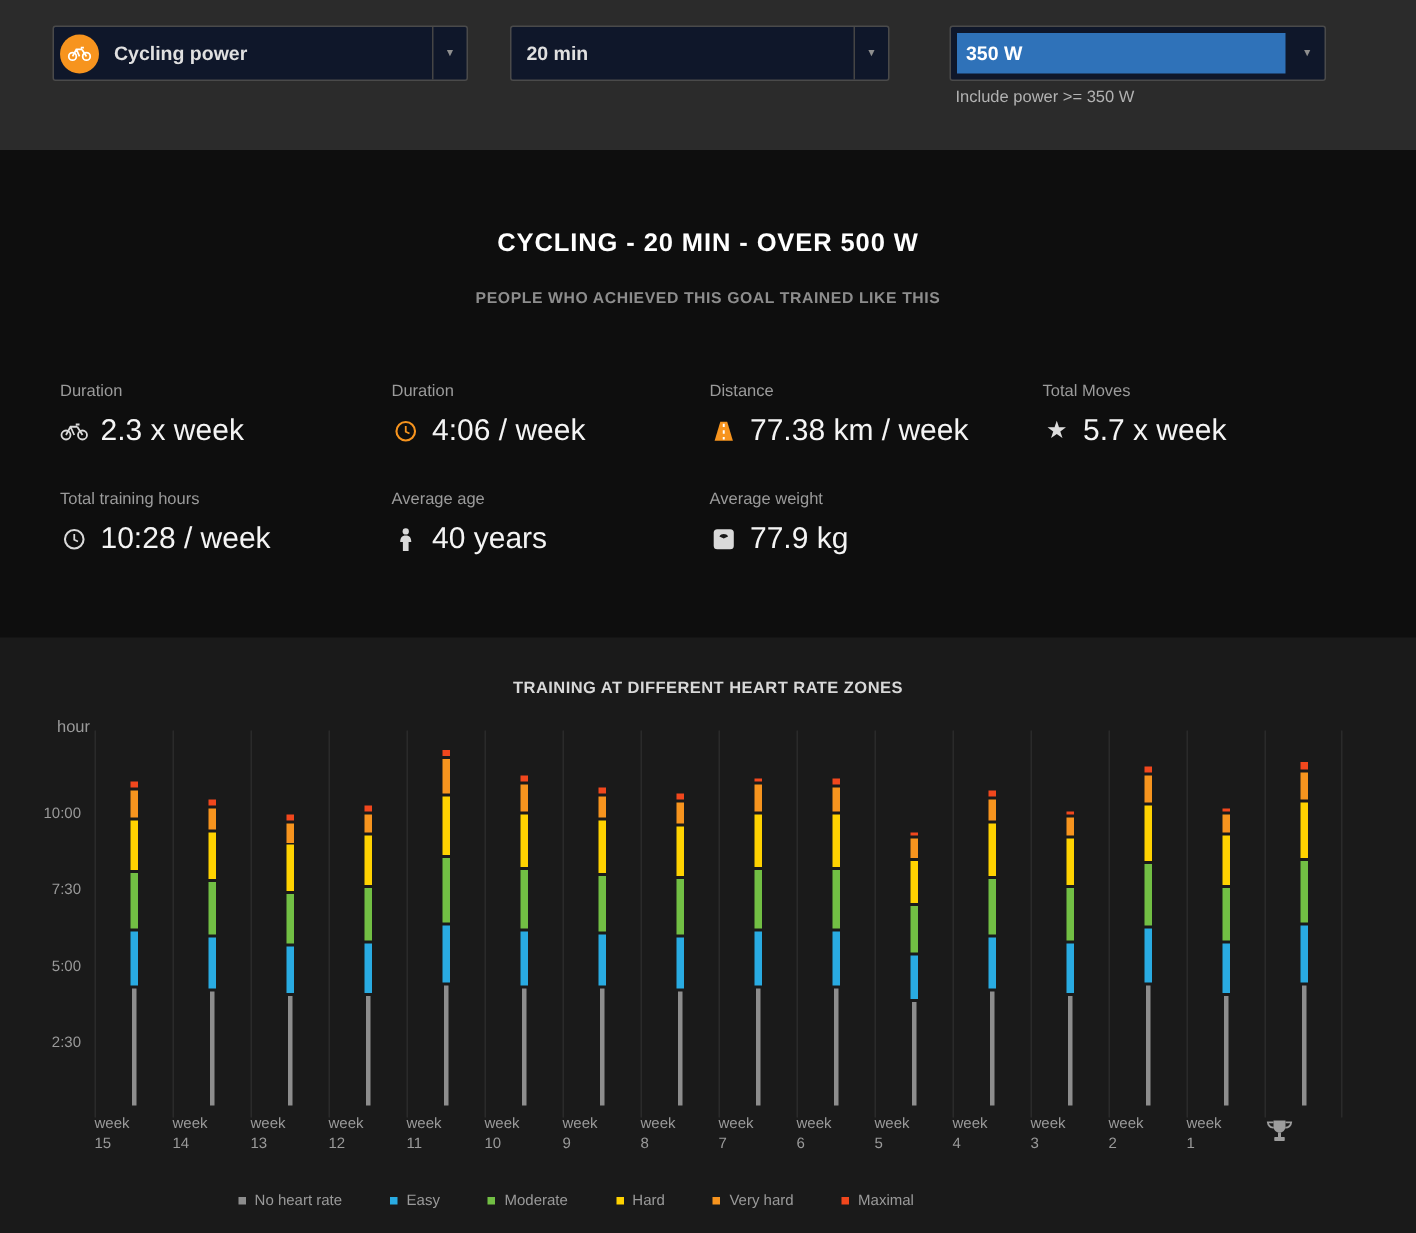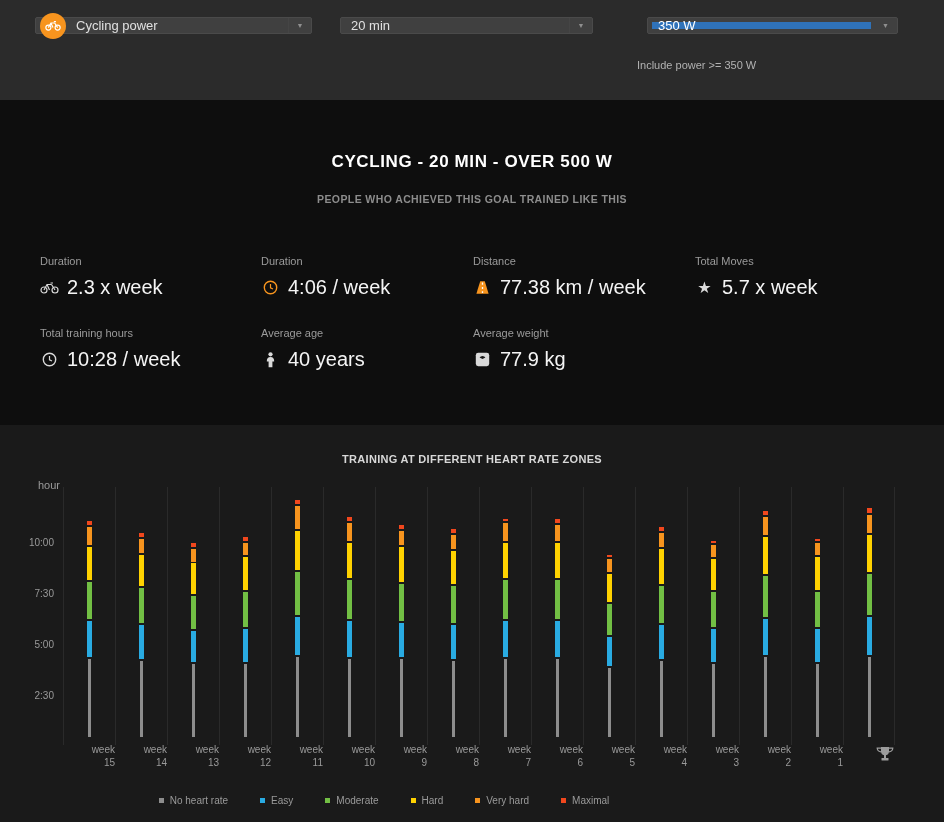--- a/index.html
+++ b/index.html
@@ -1,24 +1,24 @@
 <!DOCTYPE html>
 <html><head>
 <meta charset="utf-8">
 <style>
   html,body{margin:0;padding:0;background:#0e0e0e;font-family:"Liberation Sans",sans-serif;}
   .app{position:relative;width:944px;height:822px;overflow:hidden;background:#0e0e0e;}
 
   
   .topbar{position:absolute;top:0;left:0;width:944px;height:100px;background:#2b2b2b;}
-  .dropdown{position:absolute;top:17px;height:17px;background:#404040;border:1px solid #4a4a4a;
-            border-radius:2px;display:flex;align-items:center;box-sizing:border-box;cursor:pointer;}
+  .dropdown{position:absolute;top:17px;height:37px;background:#0f172a;border:1px solid #4a4a4a;
+            border-radius:2px;display:flex;align-items:center;box-sizing:border-box;cursor:pointer;font-weight:bold;}
   #dd-sport{left:35px;width:277px;}
   #dd-duration{left:340px;width:253px;}
-  #dd-power{left:647px;width:251px;align-items:flex-end;}
+  #dd-power{left:633px;width:251px;align-items:flex-end;}
   .dd-label{flex:1;color:#e0e0e0;font-size:13px;padding-left:10px;white-space:nowrap;overflow:hidden;}
   .dd-arrow{width:23px;height:100%;display:flex;align-items:center;justify-content:center;
             color:#8f8f8f;font-size:7px;border-left:1px solid #454545;box-sizing:border-box;flex:none;}
   .dd-arrow.noborder{border-left:none;}
   .sport-badge{width:26px;height:26px;border-radius:50%;background:#f7941e;margin-left:4px;
                display:flex;align-items:center;justify-content:center;flex:none;}
   .dd-selected{flex:1;align-self:stretch;margin:4px 3px 4px 4px;background:#2f72b9;color:#fff;
                font-size:13px;display:flex;align-items:center;padding-left:6px;}
   .power-note{position:absolute;left:637px;top:59px;font-size:11px;color:#b2b2b2;}
 
@@ -39,21 +39,21 @@
   .chart{position:absolute;top:425px;left:0;width:944px;height:397px;background:#1a1a1a;}
   .chart-title{margin:0;padding-top:28px;text-align:center;color:#d8d8d8;font-size:11px;
                font-weight:bold;letter-spacing:0.3px;}
   .hour-label{position:absolute;left:38px;top:54px;color:#9a9a9a;font-size:11px;}
   .yticks{position:absolute;left:0;top:72px;width:58px;height:250px;}
   .ytick{position:absolute;right:4px;font-size:10px;color:#9a9a9a;width:54px;text-align:right;}
   .plot{position:absolute;left:63px;top:62px;width:832px;height:250px;}
   .gridline{position:absolute;top:0;bottom:-8px;width:1px;background:#2a2a2a;}
   .bar-col{position:absolute;top:0;width:52px;height:250px;}
   .week-labels{position:absolute;left:63px;top:318px;width:832px;height:40px;}
-  .week-label{position:absolute;top:0;width:52px;text-align:right;color:#9a9a9a;
+  .week-label{position:absolute;top:0;width:52px;text-align:left;color:#9a9a9a;
               font-size:10px;line-height:13px;}
   .legend{position:absolute;left:0;top:370px;width:768px;display:flex;justify-content:center;
           align-items:center;gap:32px;}
   .legend-item{display:flex;align-items:center;gap:6px;}
   .swatch{width:5px;height:5px;display:inline-block;flex:none;}
   .legend-label{color:#9a9a9a;font-size:10px;}
 </style>
 </head>
 <body>
 

